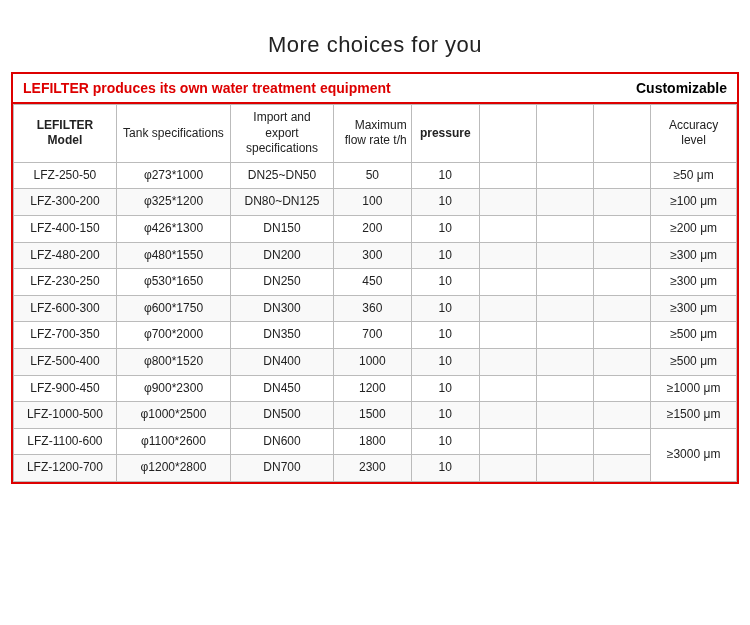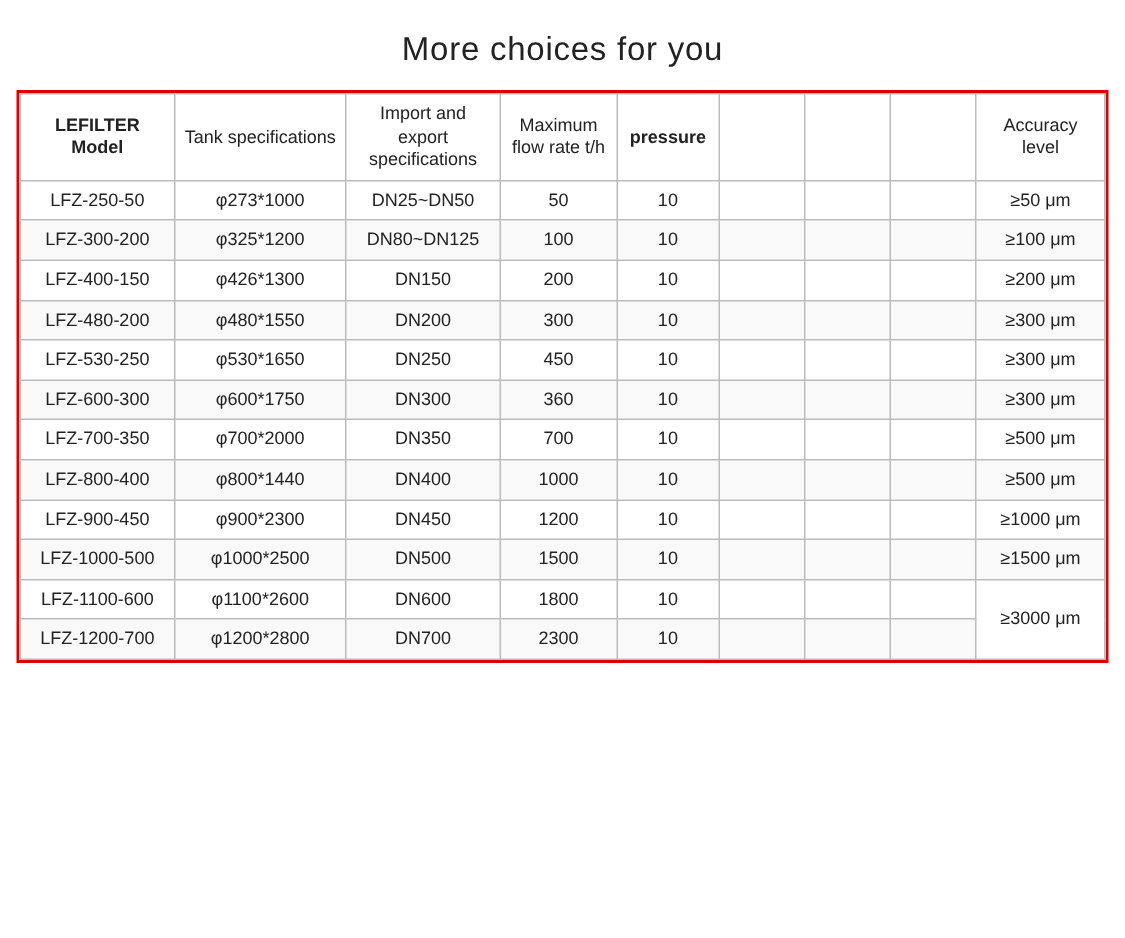--- a/index.html
+++ b/index.html
@@ -10,21 +10,21 @@
       font-family: Arial, sans-serif;
       display: flex;
       flex-direction: column;
       align-items: center;
       padding: 10px 10px 20px;
     }
     h1 {
       font-size: 22px;
       font-weight: normal;
       color: #222;
-      margin: 10px 0 14px;
+      margin: 22px 0 14px;
       letter-spacing: 0.5px;
     }
     .table-wrapper {
       width: 728px;
       border: 2px solid #d00;
     }
     .header-banner {
       background: #fff;
       border-bottom: 2px solid #d00;
       display: flex;
@@ -58,39 +58,43 @@
       background: #fff;
       font-weight: normal;
       color: #222;
     }
     table td {
       color: #222;
     }
     .col-model { width: 90px; font-weight: bold; }
     .col-tank { width: 100px; }
     .col-import { width: 90px; }
-    .col-maxflow { width: 68px; }
+    .col-maxflow { width: 68px; text-align: right; }
     .col-pressure { width: 55px; font-weight: bold; }
     .col-empty1 { width: 50px; }
     .col-empty2 { width: 50px; }
     .col-empty3 { width: 50px; }
     .col-accuracy { width: 75px; }
     tr:nth-child(even) td { background: #f9f9f9; }
     tr:nth-child(odd) td { background: #fff; }
     .merged-accuracy {
       vertical-align: middle;
       margin-left: 24px;
     }
   </style>
 </head>
 <body>
 
 <h1>More choices for you</h1>
 
 <div class="table-wrapper">
+  <div class="header-banner">
+    <span class="left-text">LEFILTER produces its own water treatment equipment</span>
+    <span class="right-text">Customizable</span>
+  </div>
   <table>
     <thead>
       <tr>
         <th class="col-model">LEFILTER Model</th>
         <th class="col-tank">Tank specifications</th>
         <th class="col-import">Import and export specifications</th>
         <th class="col-maxflow">Maximum flow rate t/h</th>
         <th class="col-pressure">pressure</th>
         <th class="col-empty1"></th>
         <th class="col-empty2"></th>
@@ -137,21 +141,21 @@
           <td>φ480*1550</td>
           <td>DN200</td>
           <td>300</td>
           <td>10</td>
           <td></td>
           <td></td>
           <td></td>
           <td class="merged-accuracy">≥300 μm</td>
         </tr>
         <tr>
-          <td>LFZ-530-250</td>
+          <td>LFZ-230-250</td>
           <td>φ530*1650</td>
           <td>DN250</td>
           <td>450</td>
           <td>10</td>
           <td></td>
           <td></td>
           <td></td>
           <td class="merged-accuracy">≥300 μm</td>
         </tr>
         <tr>
@@ -170,22 +174,22 @@
           <td>φ700*2000</td>
           <td>DN350</td>
           <td>700</td>
           <td>10</td>
           <td></td>
           <td></td>
           <td></td>
           <td class="merged-accuracy">≥500 μm</td>
         </tr>
         <tr>
-          <td>LFZ-800-400</td>
-          <td>φ800*1440</td>
+          <td>LFZ-500-400</td>
+          <td>φ800*1520</td>
           <td>DN400</td>
           <td>1000</td>
           <td>10</td>
           <td></td>
           <td></td>
           <td></td>
           <td class="merged-accuracy">≥500 μm</td>
         </tr>
         <tr>
           <td>LFZ-900-450</td>

